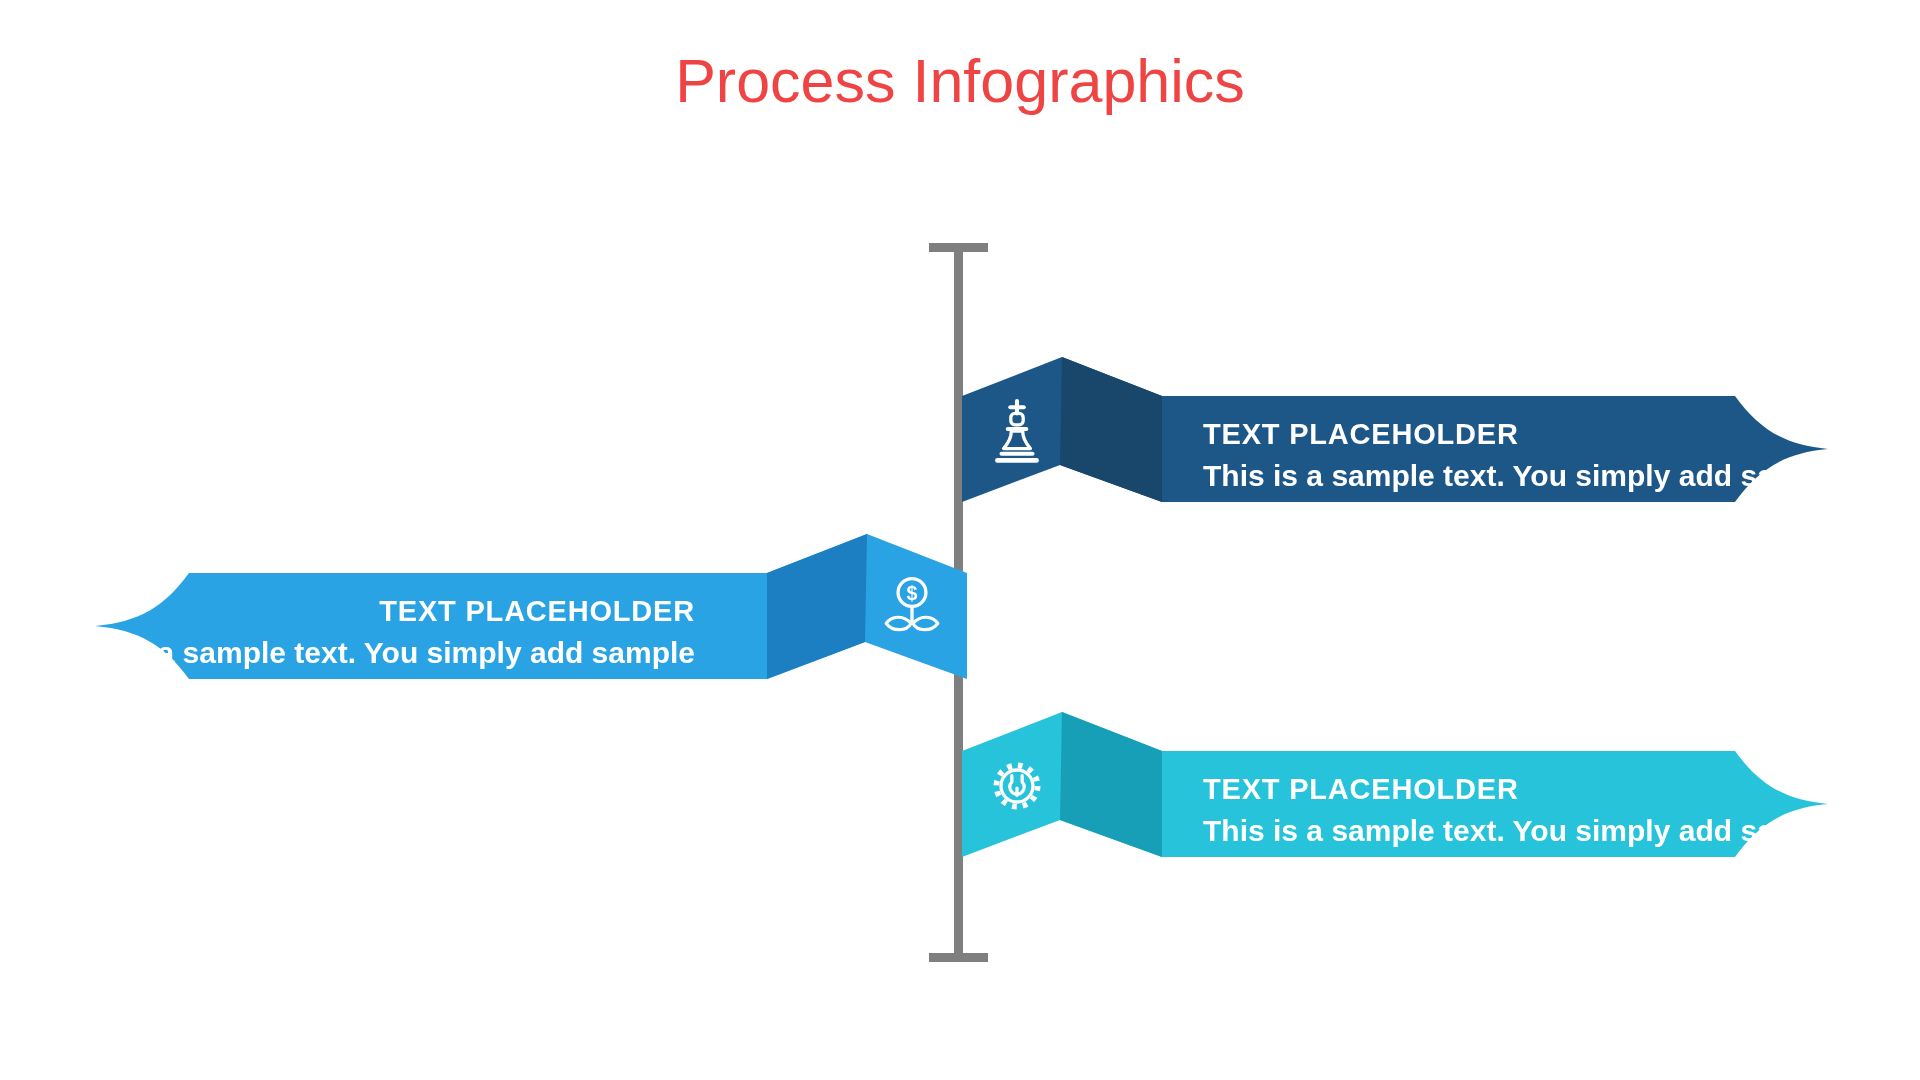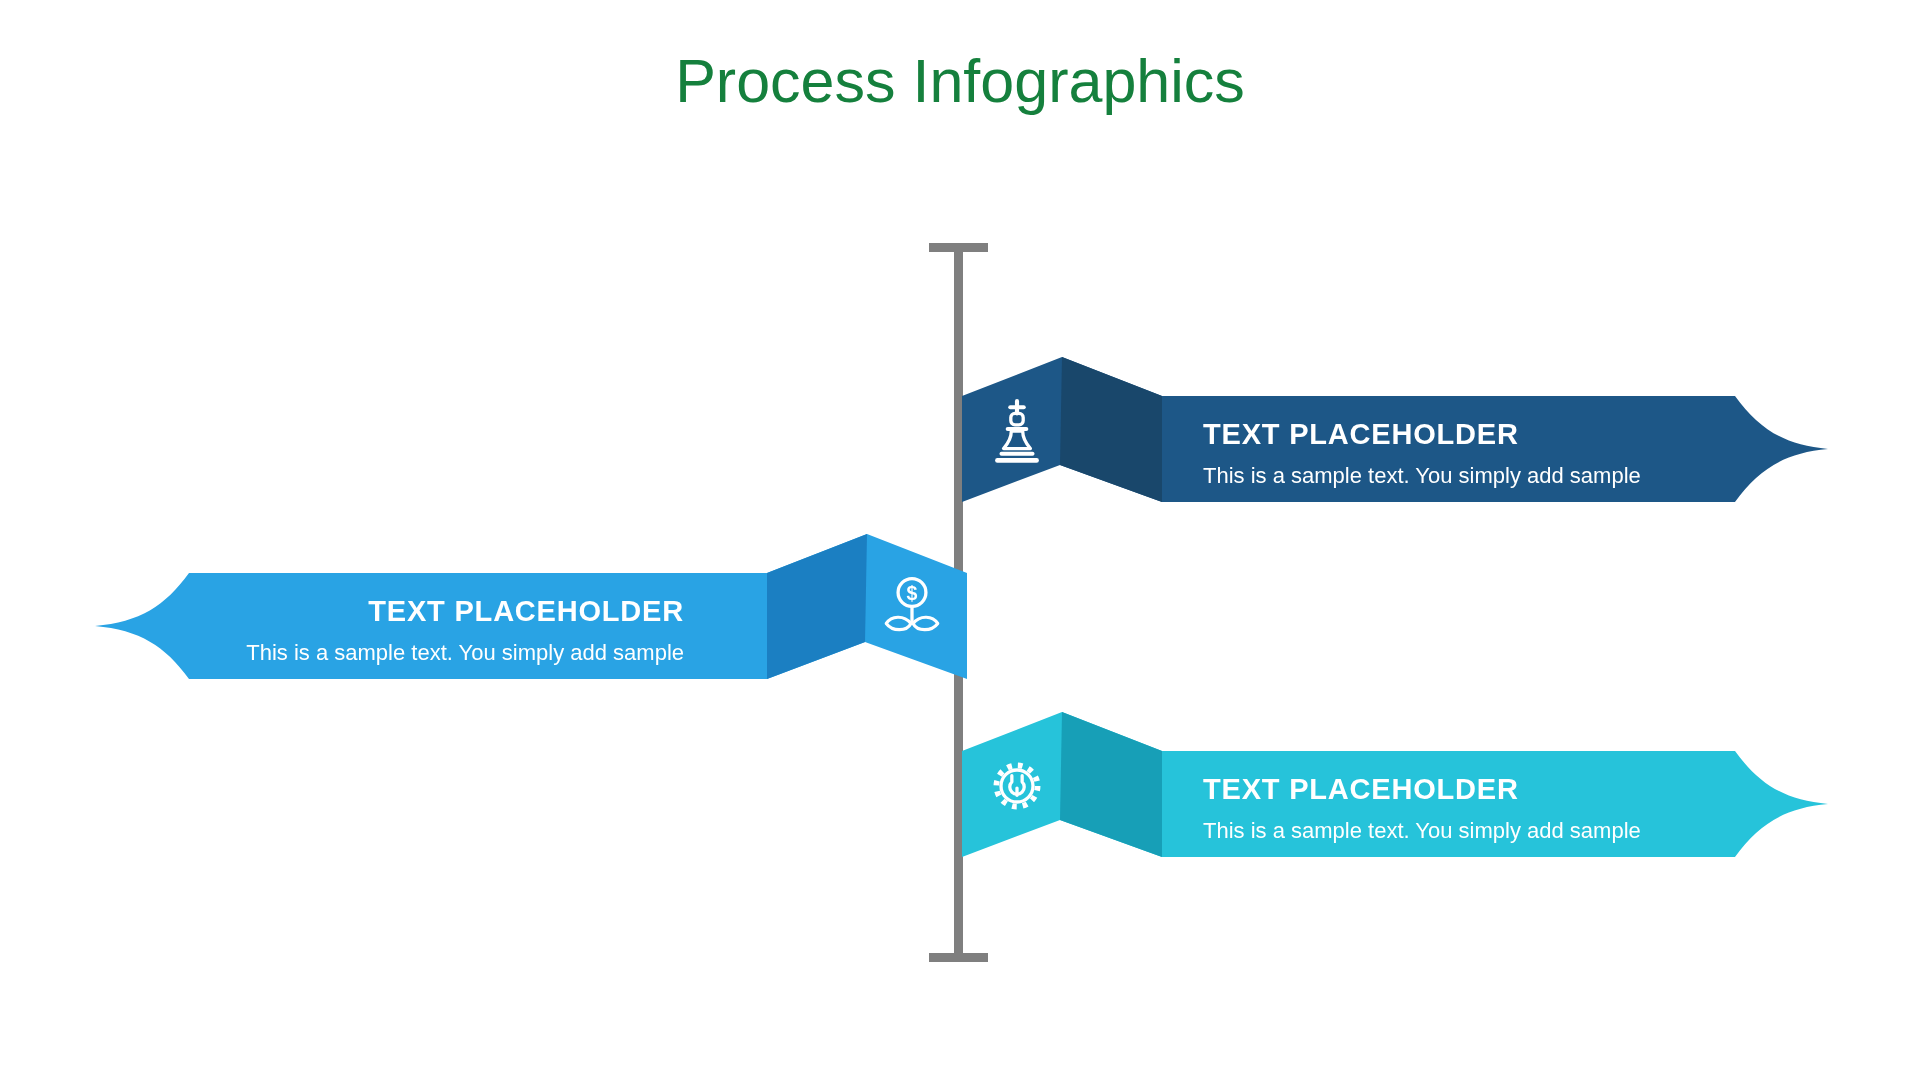--- a/index.html
+++ b/index.html
@@ -3,46 +3,46 @@
 <meta charset="utf-8">
 <style>
   html,body{margin:0;padding:0;background:#ffffff;}
   .stage{
     position:relative;width:1920px;height:1080px;background:#ffffff;overflow:hidden;
     font-family:"Liberation Sans", sans-serif;
   }
   
   .header{position:absolute;left:0;right:0;top:44px;text-align:center;}
   .page-title{
-    font-size:61px;line-height:74px;font-weight:400;color:#15803d;margin:0;
+    font-size:61px;line-height:74px;font-weight:400;color:#ef4444;margin:0;
     letter-spacing:0px;
   }
   .page-subtitle{
     font-size:27px;line-height:34px;font-weight:400;color:#595959;margin:21px 0 0 0;
   }
   
   .timeline-bar{position:absolute;left:954px;top:243px;width:9px;height:719px;background:#7F7F7F;}
   .timeline-cap{position:absolute;left:929px;width:59px;height:9px;background:#7F7F7F;}
   .timeline-cap.top{top:243px;}
   .timeline-cap.bottom{top:953px;}
   
-  .banner{position:absolute;height:146px;}
+  .banner{position:absolute;height:146px;padding-left:11px;}
   .banner svg.ribbon{position:absolute;left:0;top:0;display:block;}
   .banner-1{left:962px;top:357px;width:870px;}
   .banner-2{left:95px;top:534px;width:872px;}
   .banner-3{left:962px;top:712px;width:870px;}
   .banner-text{position:absolute;top:59px;}
   .banner-1 .banner-text,.banner-3 .banner-text{left:241px;text-align:left;}
   .banner-2 .banner-text{right:283px;text-align:right;}
   .banner-title{
     font-size:29px;line-height:36px;font-weight:700;color:#FFFFFF;
     letter-spacing:0.8px;white-space:nowrap;
   }
   .banner-body{
-    font-size:22px;line-height:30px;margin-top:9px;font-weight:400;color:#FFFFFF;
+    font-size:30px;line-height:30px;margin-top:9px;font-weight:700;color:#FFFFFF;
     white-space:nowrap;
   }
   .banner-icon{position:absolute;width:66px;height:66px;top:41px;}
   .banner-1 .banner-icon,.banner-3 .banner-icon{left:22px;}
   .banner-2 .banner-icon{left:784px;}
   .banner-icon svg{display:block;width:66px;height:66px;}
 </style>
 </head>
 <body>
 

